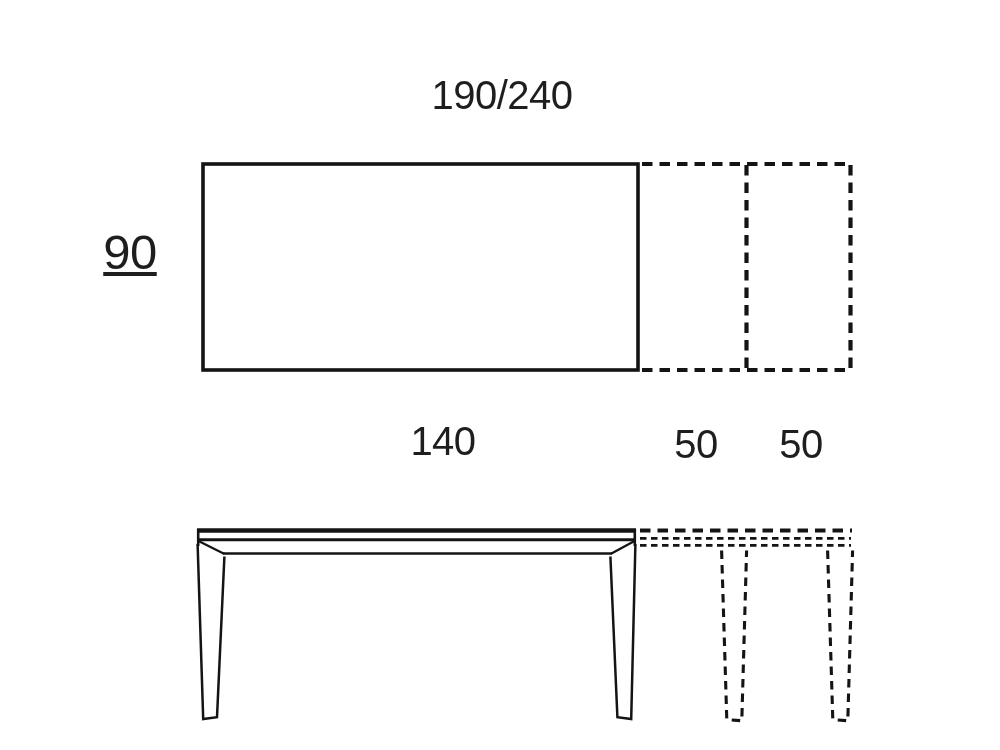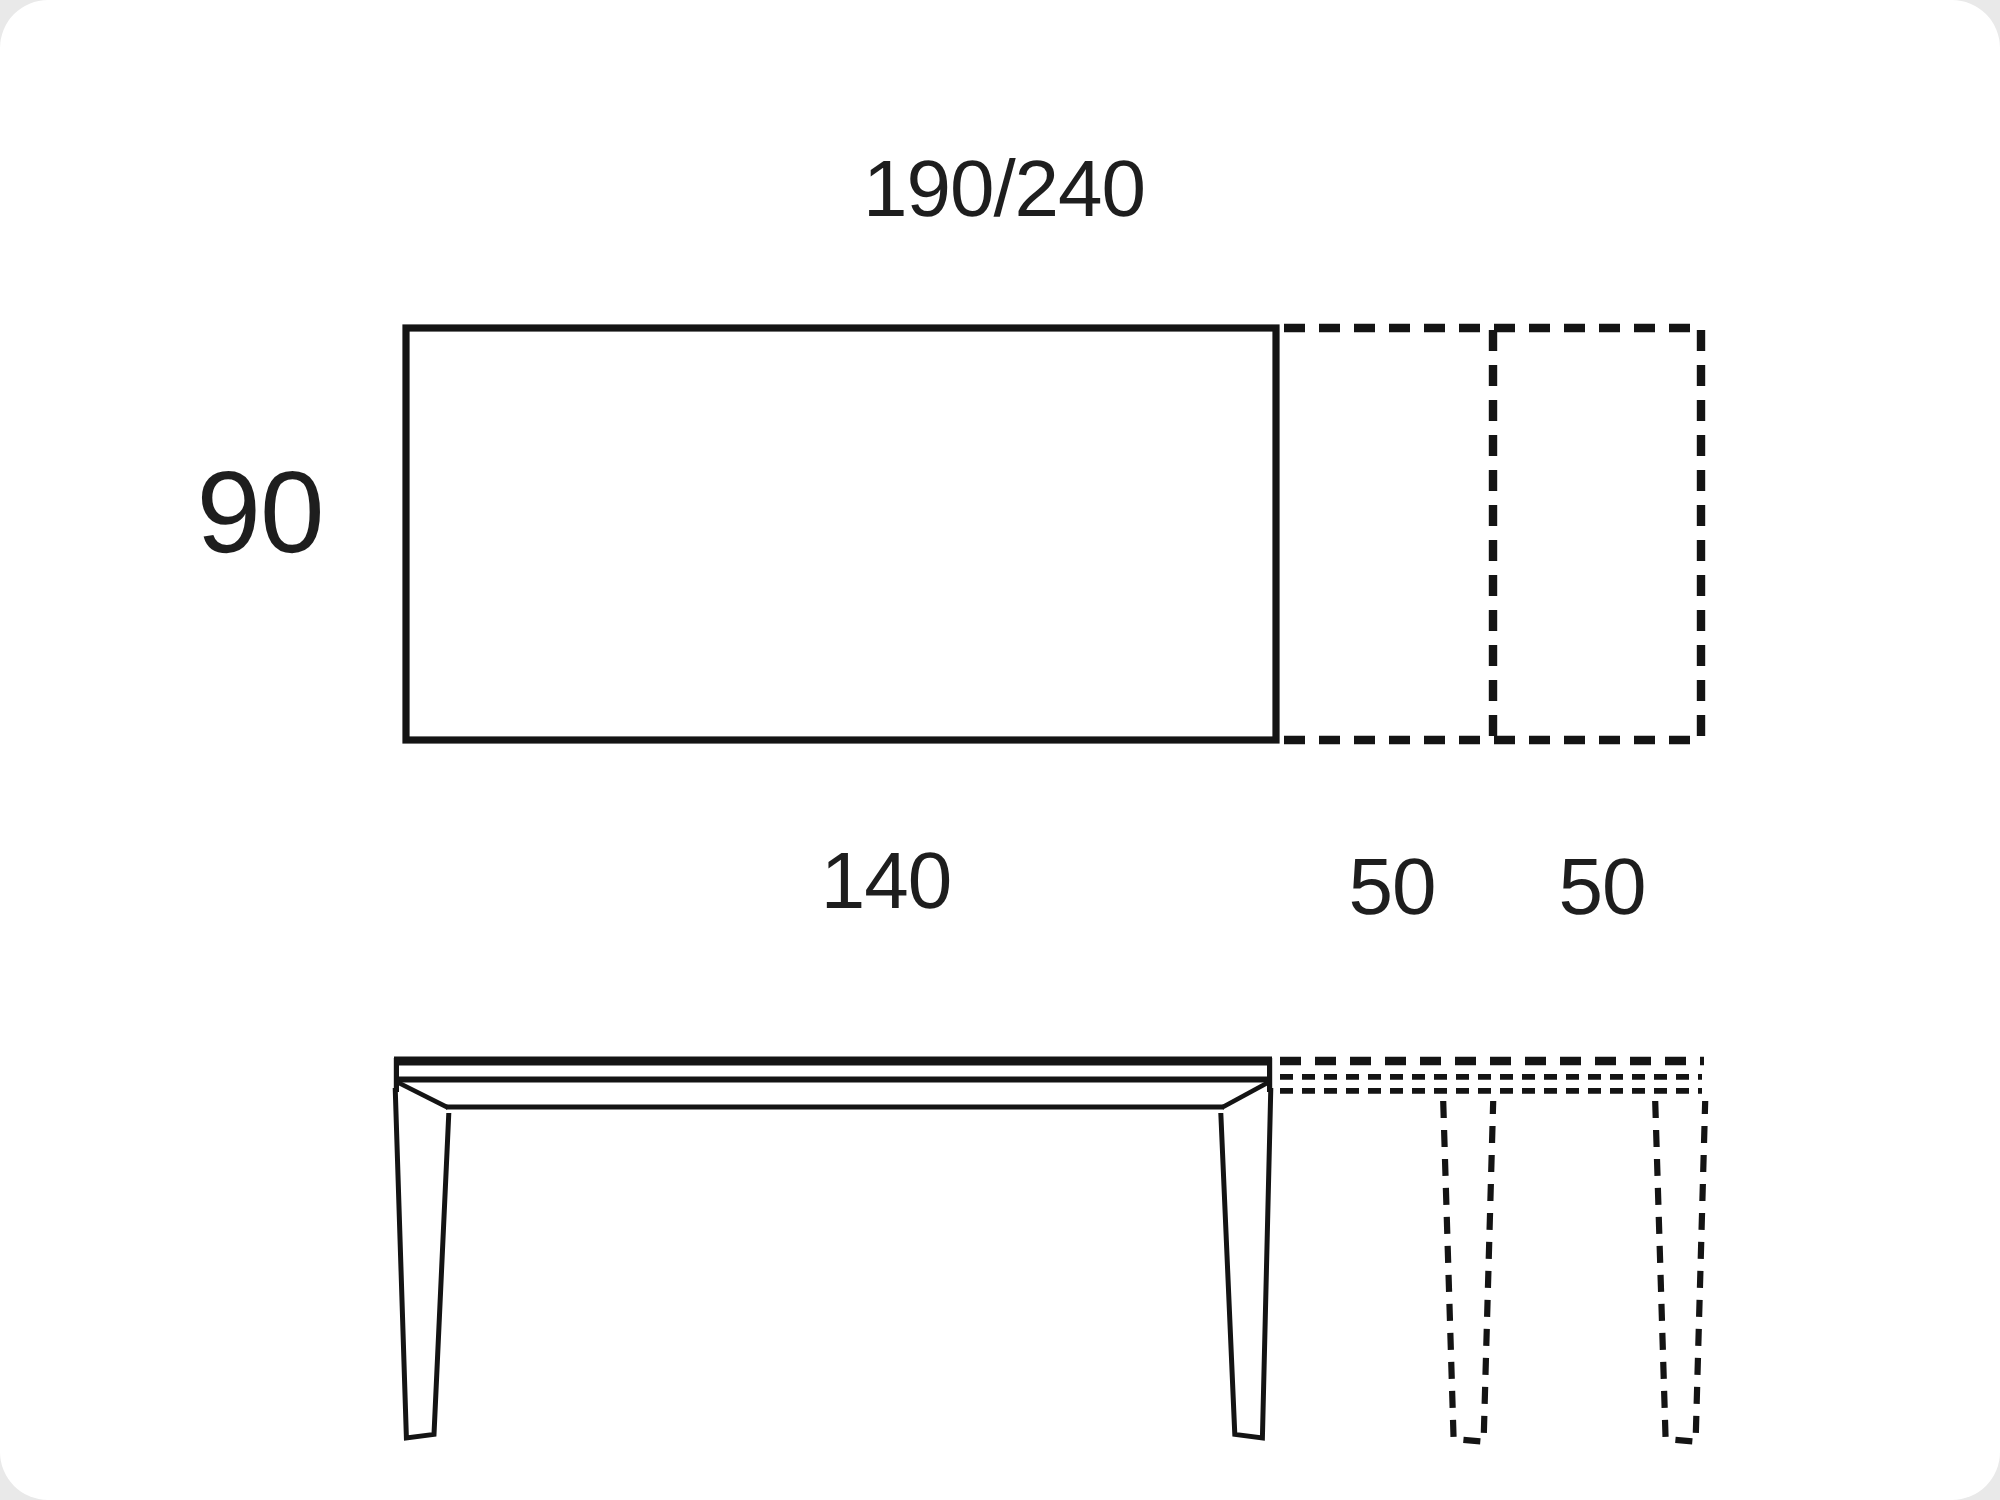--- a/index.html
+++ b/index.html
@@ -8,35 +8,34 @@
     --text:#1e1e1e;
   }
   html,body{margin:0;padding:0;background:#e9e9e9;}
   .canvas{
     position:relative;
     width:1000px;height:750px;
     margin:0 auto;
     background:var(--bg);
     overflow:hidden;
     font-family:"Liberation Sans","DejaVu Sans",sans-serif;
-    border-radius:24px;
   }
   .drawing{position:absolute;left:0;top:0;width:1000px;height:750px;}
   .stroke{fill:none;stroke:var(--line);stroke-linecap:butt;}
   .dim-label{
     position:absolute;
     transform:translateX(-50%);
     color:var(--text);
     font-size:40px;
     line-height:1;
     letter-spacing:-0.5px;
     white-space:nowrap;
     user-select:none;
   }
-  .dim-label.big{font-size:58px;}
+  .dim-label.big{font-size:49px;text-decoration:underline;}
 </style>
 </head>
 <body>
 
 <div class="canvas">
 
   <svg class="drawing" viewBox="0 0 1000 750" xmlns="http://www.w3.org/2000/svg">
 
     <g>
       <rect class="stroke" x="203" y="164" width="435" height="206" stroke-width="3.6"></rect>

